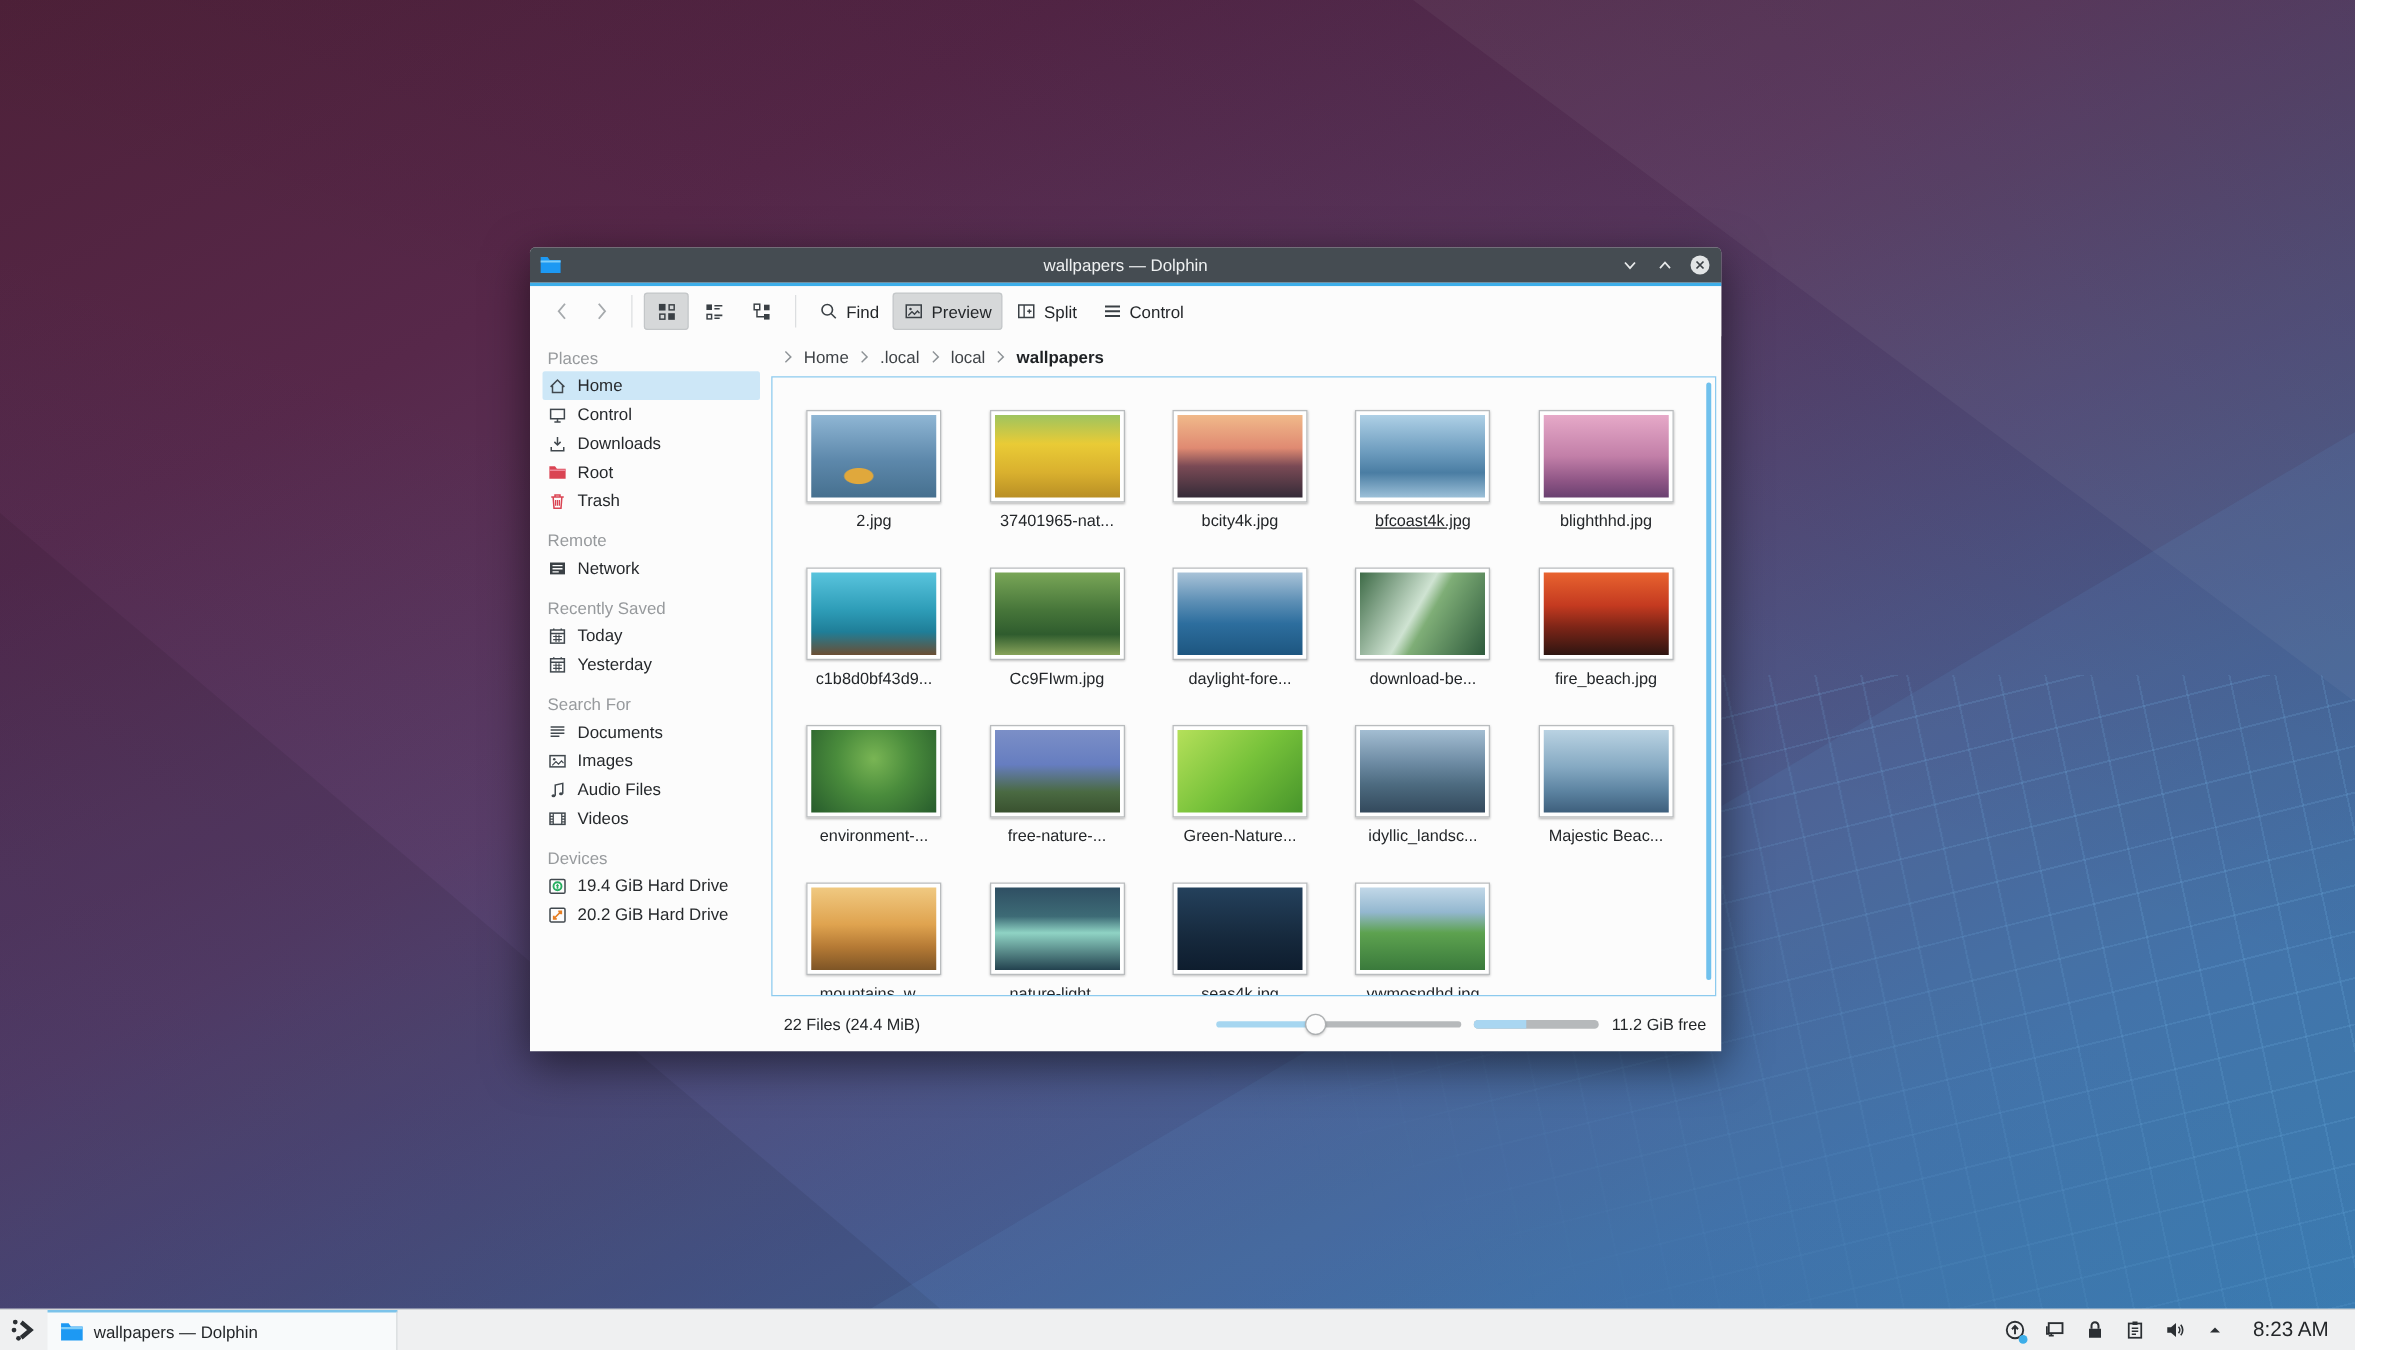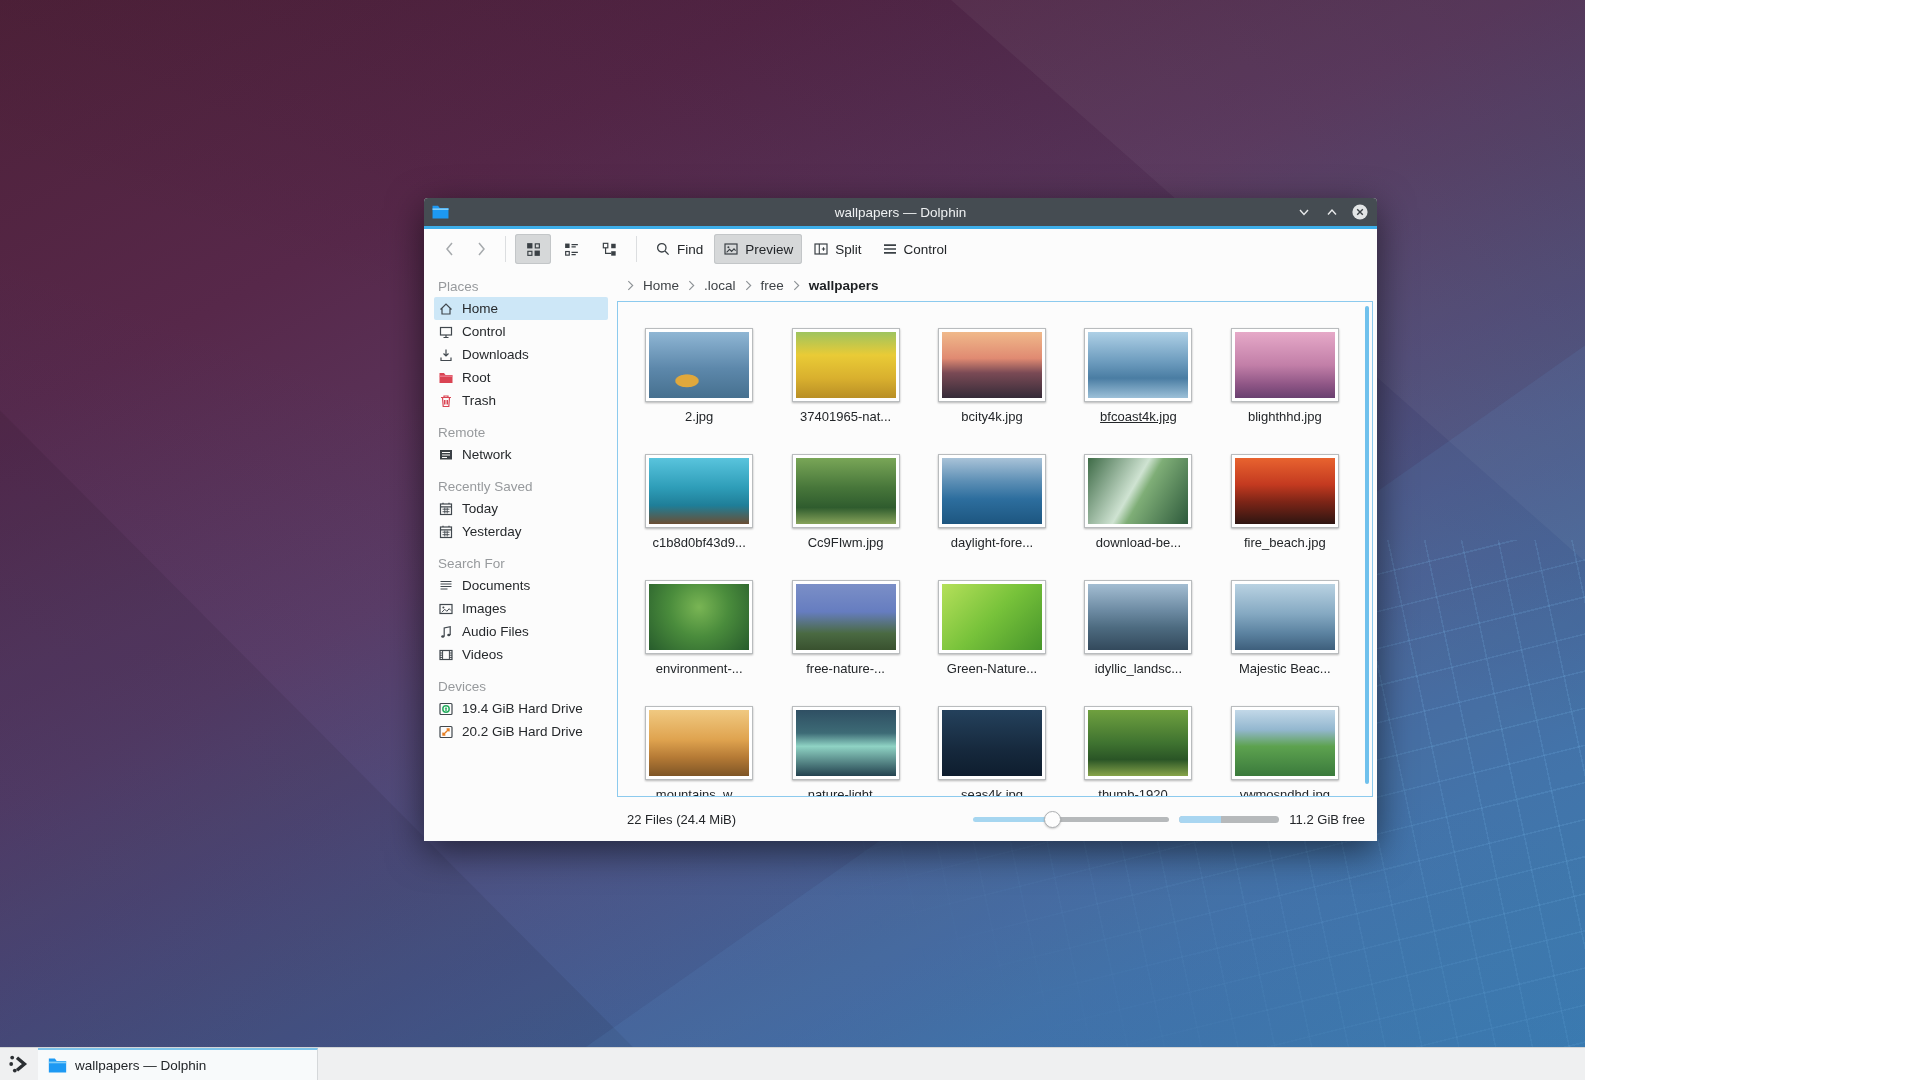--- a/index.html
+++ b/index.html
@@ -1,20 +1,20 @@
 <!DOCTYPE html>
 <html><head>
 <meta charset="utf-8">
 <style>
   * { margin:0; padding:0; box-sizing:border-box; }
   html,body { width:1920px; height:1080px; overflow:hidden; font-family:"Liberation Sans", sans-serif; }
 
   
   .desktop {
-    position:relative; width:1585px; height:1080px; overflow:hidden;
+    position:relative; width:1884px; height:1080px; overflow:hidden;
     background:linear-gradient(152deg,#4e2139 0%,#57284a 22%,#5c3a63 42%,#4f5585 62%,#3f6ea3 82%,#3579ad 100%);
   }
   .wp-shade-top    { position:absolute; inset:0; background:linear-gradient(200deg, rgba(30,5,20,.22) 0%, transparent 45%); }
   .wp-shade-bottom { position:absolute; inset:0; background:linear-gradient(20deg, rgba(40,90,160,.22) 0%, transparent 50%); }
   .wp-facet1 { position:absolute; inset:0; background:rgba(255,255,255,.045); clip-path:polygon(60% 0, 100% 0, 100% 52%); }
   .wp-facet2 { position:absolute; inset:0; background:rgba(0,0,0,.07);        clip-path:polygon(0 38%, 42% 100%, 0 100%); }
   .wp-facet3 { position:absolute; inset:0; background:rgba(95,155,215,.12);   clip-path:polygon(34% 100%, 100% 32%, 100% 100%); }
   .wp-grid {
     position:absolute; right:0; bottom:0; width:54%; height:50%;
     background:
@@ -383,21 +383,21 @@
               <path d="M1.5 1L6.5 6 1.5 11" fill="none" stroke="#8d9296" stroke-width="1.3"></path>
             </svg>
           <span class="crumb">Home</span>
           <svg class="bc-sep" viewBox="0 0 8 12">
               <path d="M1.5 1L6.5 6 1.5 11" fill="none" stroke="#8d9296" stroke-width="1.3"></path>
             </svg>
           <span class="crumb">.local</span>
           <svg class="bc-sep" viewBox="0 0 8 12">
               <path d="M1.5 1L6.5 6 1.5 11" fill="none" stroke="#8d9296" stroke-width="1.3"></path>
             </svg>
-          <span class="crumb">free</span>
+          <span class="crumb">local</span>
           <svg class="bc-sep" viewBox="0 0 8 12">
               <path d="M1.5 1L6.5 6 1.5 11" fill="none" stroke="#8d9296" stroke-width="1.3"></path>
             </svg>
           <span class="crumb current">wallpapers</span>
         </div>
 
         <div class="fileview">
           <div class="files-grid">
             <div class="file">
                 <div class="thumb-frame">
@@ -499,26 +499,20 @@
                 <div class="thumb-frame">
                   <div class="thumb" style="background: linear-gradient(rgb(47, 79, 99) 0%, rgb(61, 107, 118) 35%, rgb(143, 211, 196) 55%, rgb(35, 66, 79) 100%);"></div>
                 </div>
                 <div class="file-label">nature-light...</div>
               </div>
             <div class="file">
                 <div class="thumb-frame">
                   <div class="thumb" style="background: linear-gradient(rgb(36, 65, 92) 0%, rgb(22, 41, 61) 60%, rgb(14, 29, 46) 100%);"></div>
                 </div>
                 <div class="file-label">seas4k.jpg</div>
-              </div>
-            <div class="file">
-                <div class="thumb-frame">
-                  <div class="thumb" style="background: linear-gradient(rgb(111, 160, 63) 0%, rgb(63, 115, 48) 50%, rgb(42, 85, 38) 75%, rgb(135, 164, 74) 100%);"></div>
-                </div>
-                <div class="file-label">thumb-1920...</div>
               </div>
             <div class="file">
                 <div class="thumb-frame">
                   <div class="thumb" style="background: linear-gradient(rgb(194, 216, 232) 0%, rgb(147, 183, 207) 30%, rgb(93, 162, 79) 55%, rgb(58, 122, 60) 100%);"></div>
                 </div>
                 <div class="file-label">vwmosndhd.jpg</div>
               </div>
           </div>
           <div class="vscrollbar"></div>
         </div>

